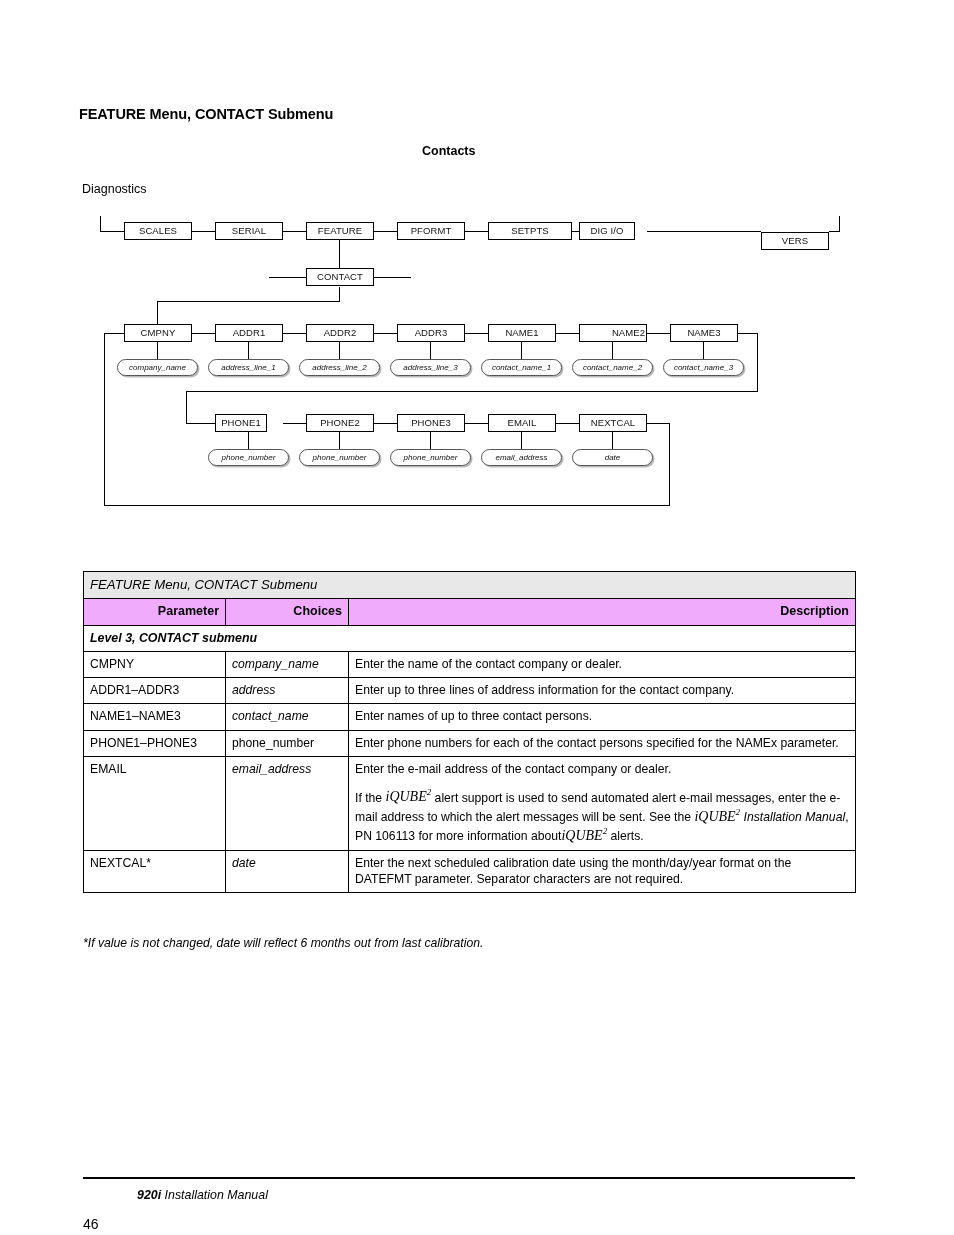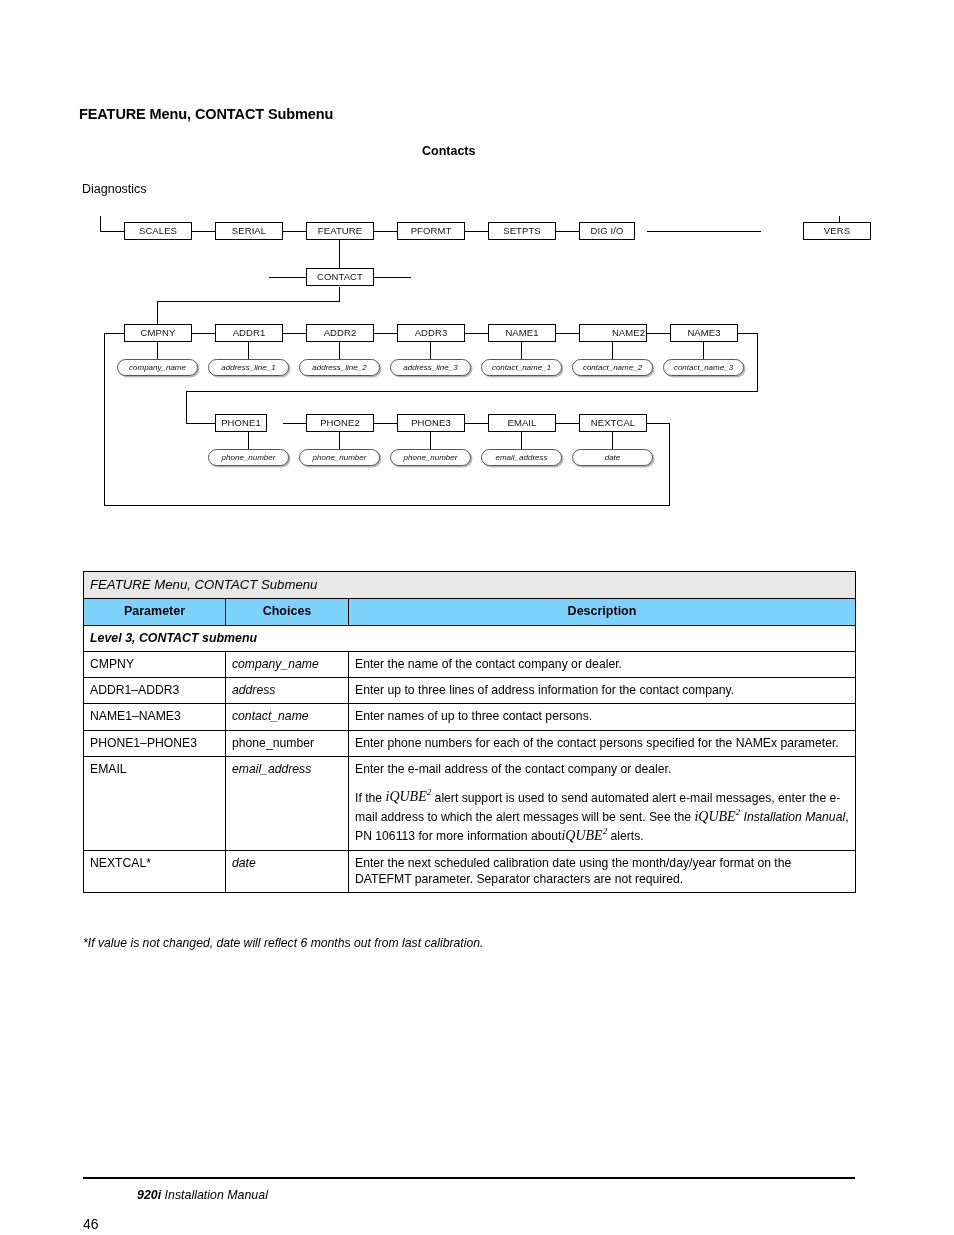--- a/index.html
+++ b/index.html
@@ -69,22 +69,22 @@
     vertical-align:top;
     line-height:1.32;
   }
   td.tbl-title{
     background:#e8e8e8;
     font-style:italic;
     font-size:13.2px;
     padding:6px 8px 7px 8px;
   }
   td.col-head{
-    background:#7dd3fc;
-    text-align:center;
+    background:#f0abfc;
+    text-align:right;
     font-weight:bold;
     font-size:12.5px;
     padding:4px 4px 5px 4px;
   }
   td.section-row{
     font-style:italic;
     font-weight:bold;
     font-size:12.4px;
   }
   td.italic-val{font-style:italic;}
@@ -176,23 +176,23 @@
       <path d="M612.5,432 L612.5,449"></path>
 
       <path d="M647,423.5 L669.5,423.5 L669.5,505.5 L104.5,505.5 L104.5,333.5 L124,333.5"></path>
     </g>
   </svg>
 
   <div class="node-box" style="left:124px;top:222px;width:68px;">SCALES</div>
   <div class="node-box" style="left:215px;top:222px;width:68px;">SERIAL</div>
   <div class="node-box" style="left:306px;top:222px;width:68px;">FEATURE</div>
   <div class="node-box" style="left:397px;top:222px;width:68px;">PFORMT</div>
-  <div class="node-box" style="left:488px;top:222px;width:68px;">SETPTS</div>
+  <div class="node-box" style="left:488px;top:222px;width:84px;">SETPTS</div>
   <div class="node-box" style="left:579px;top:222px;width:56px;">DIG I/O</div>
-  <div class="node-box" style="left:761px;top:222px;width:68px;margin-left:42px;">VERS</div>
+  <div class="node-box" style="left:761px;top:232px;width:68px;">VERS</div>
 
   <div class="node-box" style="left:306px;top:268px;width:68px;">CONTACT</div>
 
   <div class="node-box" style="left:124px;top:324px;width:68px;">CMPNY</div>
   <div class="node-box" style="left:215px;top:324px;width:68px;">ADDR1</div>
   <div class="node-box" style="left:306px;top:324px;width:68px;">ADDR2</div>
   <div class="node-box" style="left:397px;top:324px;width:68px;">ADDR3</div>
   <div class="node-box" style="left:488px;top:324px;width:68px;">NAME1</div>
   <div class="node-box" style="left:579px;top:324px;width:68px;padding-left:31px;">NAME2</div>
   <div class="node-box" style="left:670px;top:324px;width:68px;">NAME3</div>

